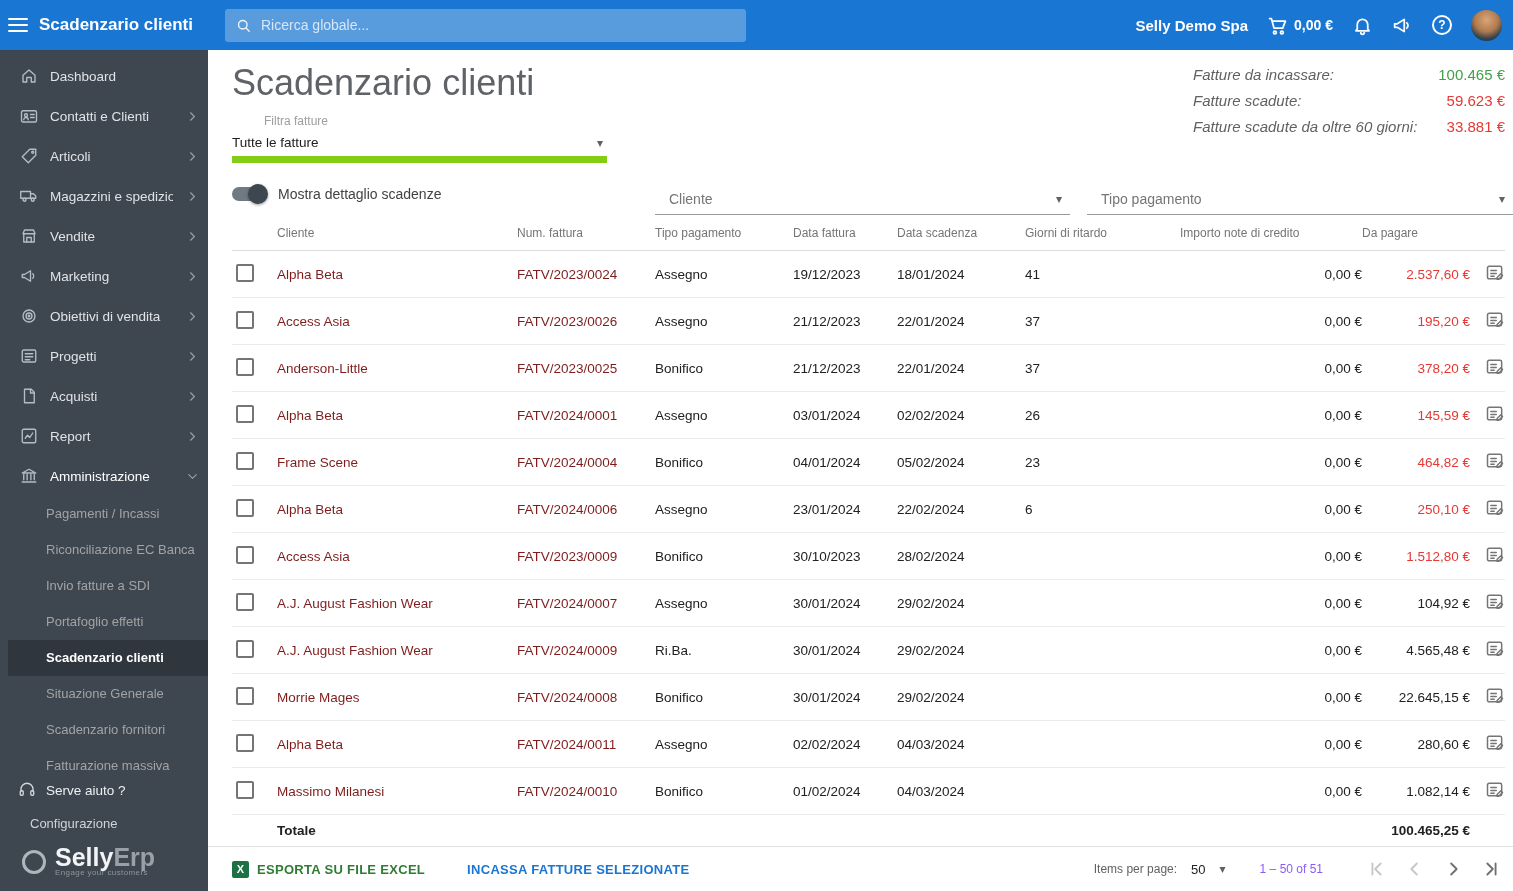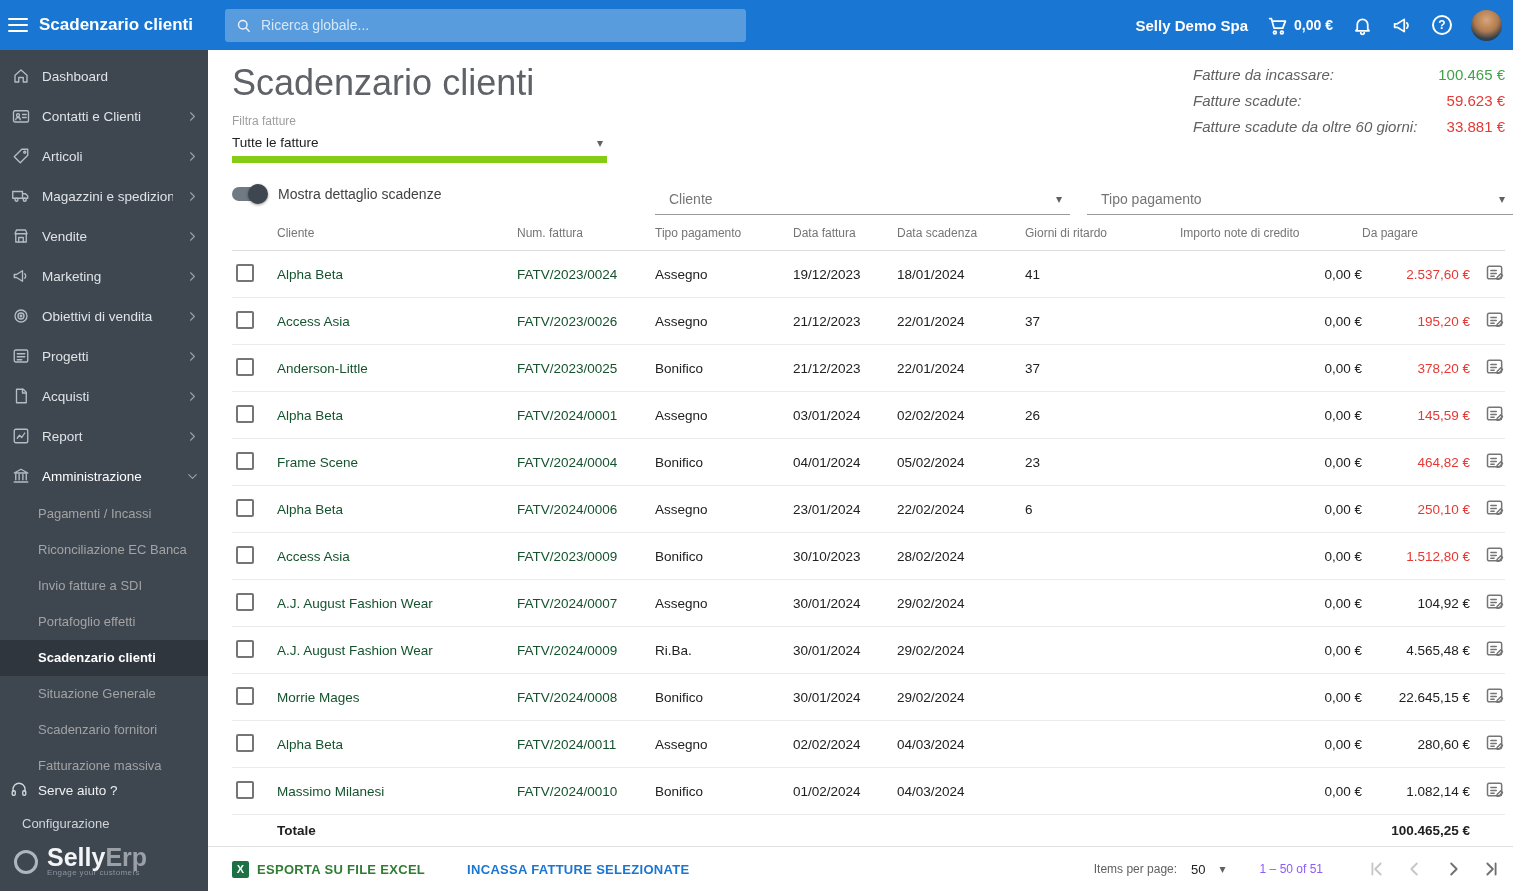--- a/index.html
+++ b/index.html
@@ -18,21 +18,21 @@
   .tb-search input::placeholder { color:rgba(255,255,255,.75); }
   .tb-right { margin-left:auto; display:flex; align-items:center; gap:19px; padding-right:11px; color:#fff; }
   .tb-company { font-size:15px; font-weight:bold; }
   .tb-cart { display:flex; align-items:center; gap:6px; }
   .tb-ico svg { width:21px; height:21px; color:#fff; display:block; }
   .tb-amount { font-size:14px; font-weight:bold; }
   .help-circle { width:20px; height:20px; border:2px solid #fff; border-radius:50%; display:grid; place-items:center; font-size:12px; font-weight:bold; color:#fff; }
   .avatar { width:31px; height:31px; border-radius:50%; background:radial-gradient(circle at 50% 32%, #d9a679 0%, #b07a4e 45%, #33424f 72%, #222d36 100%); }
 
   
-  .sidebar { position:fixed; top:50px; left:0; width:208px; height:841px; background:#3e4650; display:flex; flex-direction:column; z-index:20; }
+  .sidebar { position:fixed; top:50px; left:0; width:208px; height:841px; background:#3e4650; display:flex; flex-direction:column; z-index:20;padding-left:8px; }
   .side-nav { flex:1; overflow:hidden; padding-top:6px; }
   .side-item { height:40px; display:flex; align-items:center; gap:12px; padding:0 8px 0 12px; font-size:13.5px; color:#dfe3e6; cursor:pointer; }
   .side-ico { width:18px; height:18px; flex:0 0 auto; color:#b4bdc4; }
   .side-ico svg { width:18px; height:18px; display:block; }
   .side-label { flex:1; white-space:nowrap; overflow:hidden; }
   .side-chev { width:15px; height:15px; color:#98a1a8; }
   .side-chev svg { width:15px; height:15px; display:block; }
   .side-item.expanded .side-label { color:#fff; }
   .side-sub { height:36px; line-height:36px; padding-left:38px; font-size:13px; color:#a3a3a3; cursor:pointer; white-space:nowrap; }
   .side-sub.active { color:#fff; font-weight:bold; background:rgba(0,0,0,.22); }
@@ -44,21 +44,21 @@
   .logo-ring { width:24px; height:24px; border:3px solid #aeb6bb; border-radius:50%; }
   .logo-text { display:flex; flex-direction:column; }
   .logo-name { font-size:25px; font-weight:bold; color:#f2f4f5; line-height:22px; }
   .logo-name .sec { color:#9aa0a6; }
   .logo-tag { font-size:8px; color:#8d959b; letter-spacing:.4px; }
 
   
   .main { position:fixed; top:50px; left:208px; width:1305px; height:841px; display:flex; flex-direction:column; background:#fff; }
   .page-head { position:relative; padding:6px 8px 0 24px; flex:0 0 108px; }
   .page-title { font-size:36px; font-weight:400; color:#5f6368; margin:6px 0 10px; }
-  .filter-label { font-size:12px; color:#9e9e9e; display:block; margin-bottom:5px; }
+  .filter-label { font-size:12px; color:#9e9e9e; display:block; margin-bottom:5px;margin-left:32px; }
   .filter-select { width:375px; display:flex; justify-content:space-between; align-items:center; border-bottom:7px solid #84cc16; padding:2px 4px 6px 0; font-size:13.5px; color:#212121; cursor:pointer; }
   .caret { font-size:12px; color:#616161; line-height:1; }
   .summary { position:absolute; top:16px; right:8px; width:312px; }
   .sum-row { display:flex; justify-content:space-between; margin-bottom:9px; font-size:15px; }
   .sum-label { color:#616161;font-style:italic; }
   .sum-val { font-weight:500; }
   .green { color:#43a047; } .red { color:#e53935; }
 
   .filter-row { flex:0 0 52px; display:flex; align-items:flex-end; padding-left:24px; }
   .toggle-group { flex:0 0 423px; display:flex; align-items:center; gap:13px; padding-bottom:13px; }
@@ -68,21 +68,21 @@
   .uline-select { border-bottom:1px solid #9a9a9a; display:flex; justify-content:space-between; align-items:center; padding:4px 8px 7px 14px; font-size:14px; color:#757575; cursor:pointer; }
   .sel-cliente { flex:0 0 415px; }
   .sel-tipo { flex:1; margin-left:17px; }
 
   .table-wrap { flex:1; overflow:hidden; padding:0 8px 0 24px; }
   .grid { display:grid; grid-template-columns:45px 240px 138px 138px 104px 128px 155px 182px 108px 35px; align-items:center; }
   .table-header { height:36px; font-size:12px; color:#757575; border-bottom:1px solid #dcdcdc; }
   .trow { height:47px; font-size:13.5px; color:#212121; border-bottom:1px solid #ebebeb; }
   .cell-nota, .cell-dapagare { text-align:right; }
   .cell-dapagare.overdue { color:#e53935; }
-  .link { color:#14532d; cursor:pointer; }
+  .link { color:#7f1d1d; cursor:pointer; }
   .cb { width:18px; height:18px; border:2px solid #757575; border-radius:2px; display:inline-block; margin-left:4px; cursor:pointer; }
   .cell-action { text-align:right; }
   .action-ico { display:inline-block; width:20px; height:20px; color:#757575; cursor:pointer; }
   .action-ico svg { width:20px; height:20px; display:block; }
   .total-row { height:30px; font-weight:bold; font-size:13.5px; color:#212121; }
 
   .table-footer { flex:0 0 45px; border-top:1px solid #e0e0e0; display:flex; align-items:center; padding:0 10px 0 24px; }
   .xls-icon { width:17px; height:17px; background:#1e7145; color:#fff; border-radius:2px; display:grid; place-items:center; font-size:11px; font-weight:bold; margin-right:8px; }
   .export-btn { display:flex; align-items:center; font-size:13px; font-weight:bold; color:#2e7d32; letter-spacing:.3px; cursor:pointer; }
   .incassa-btn { margin-left:42px; font-size:13px; font-weight:bold; color:#1976d2; letter-spacing:.3px; cursor:pointer; }

